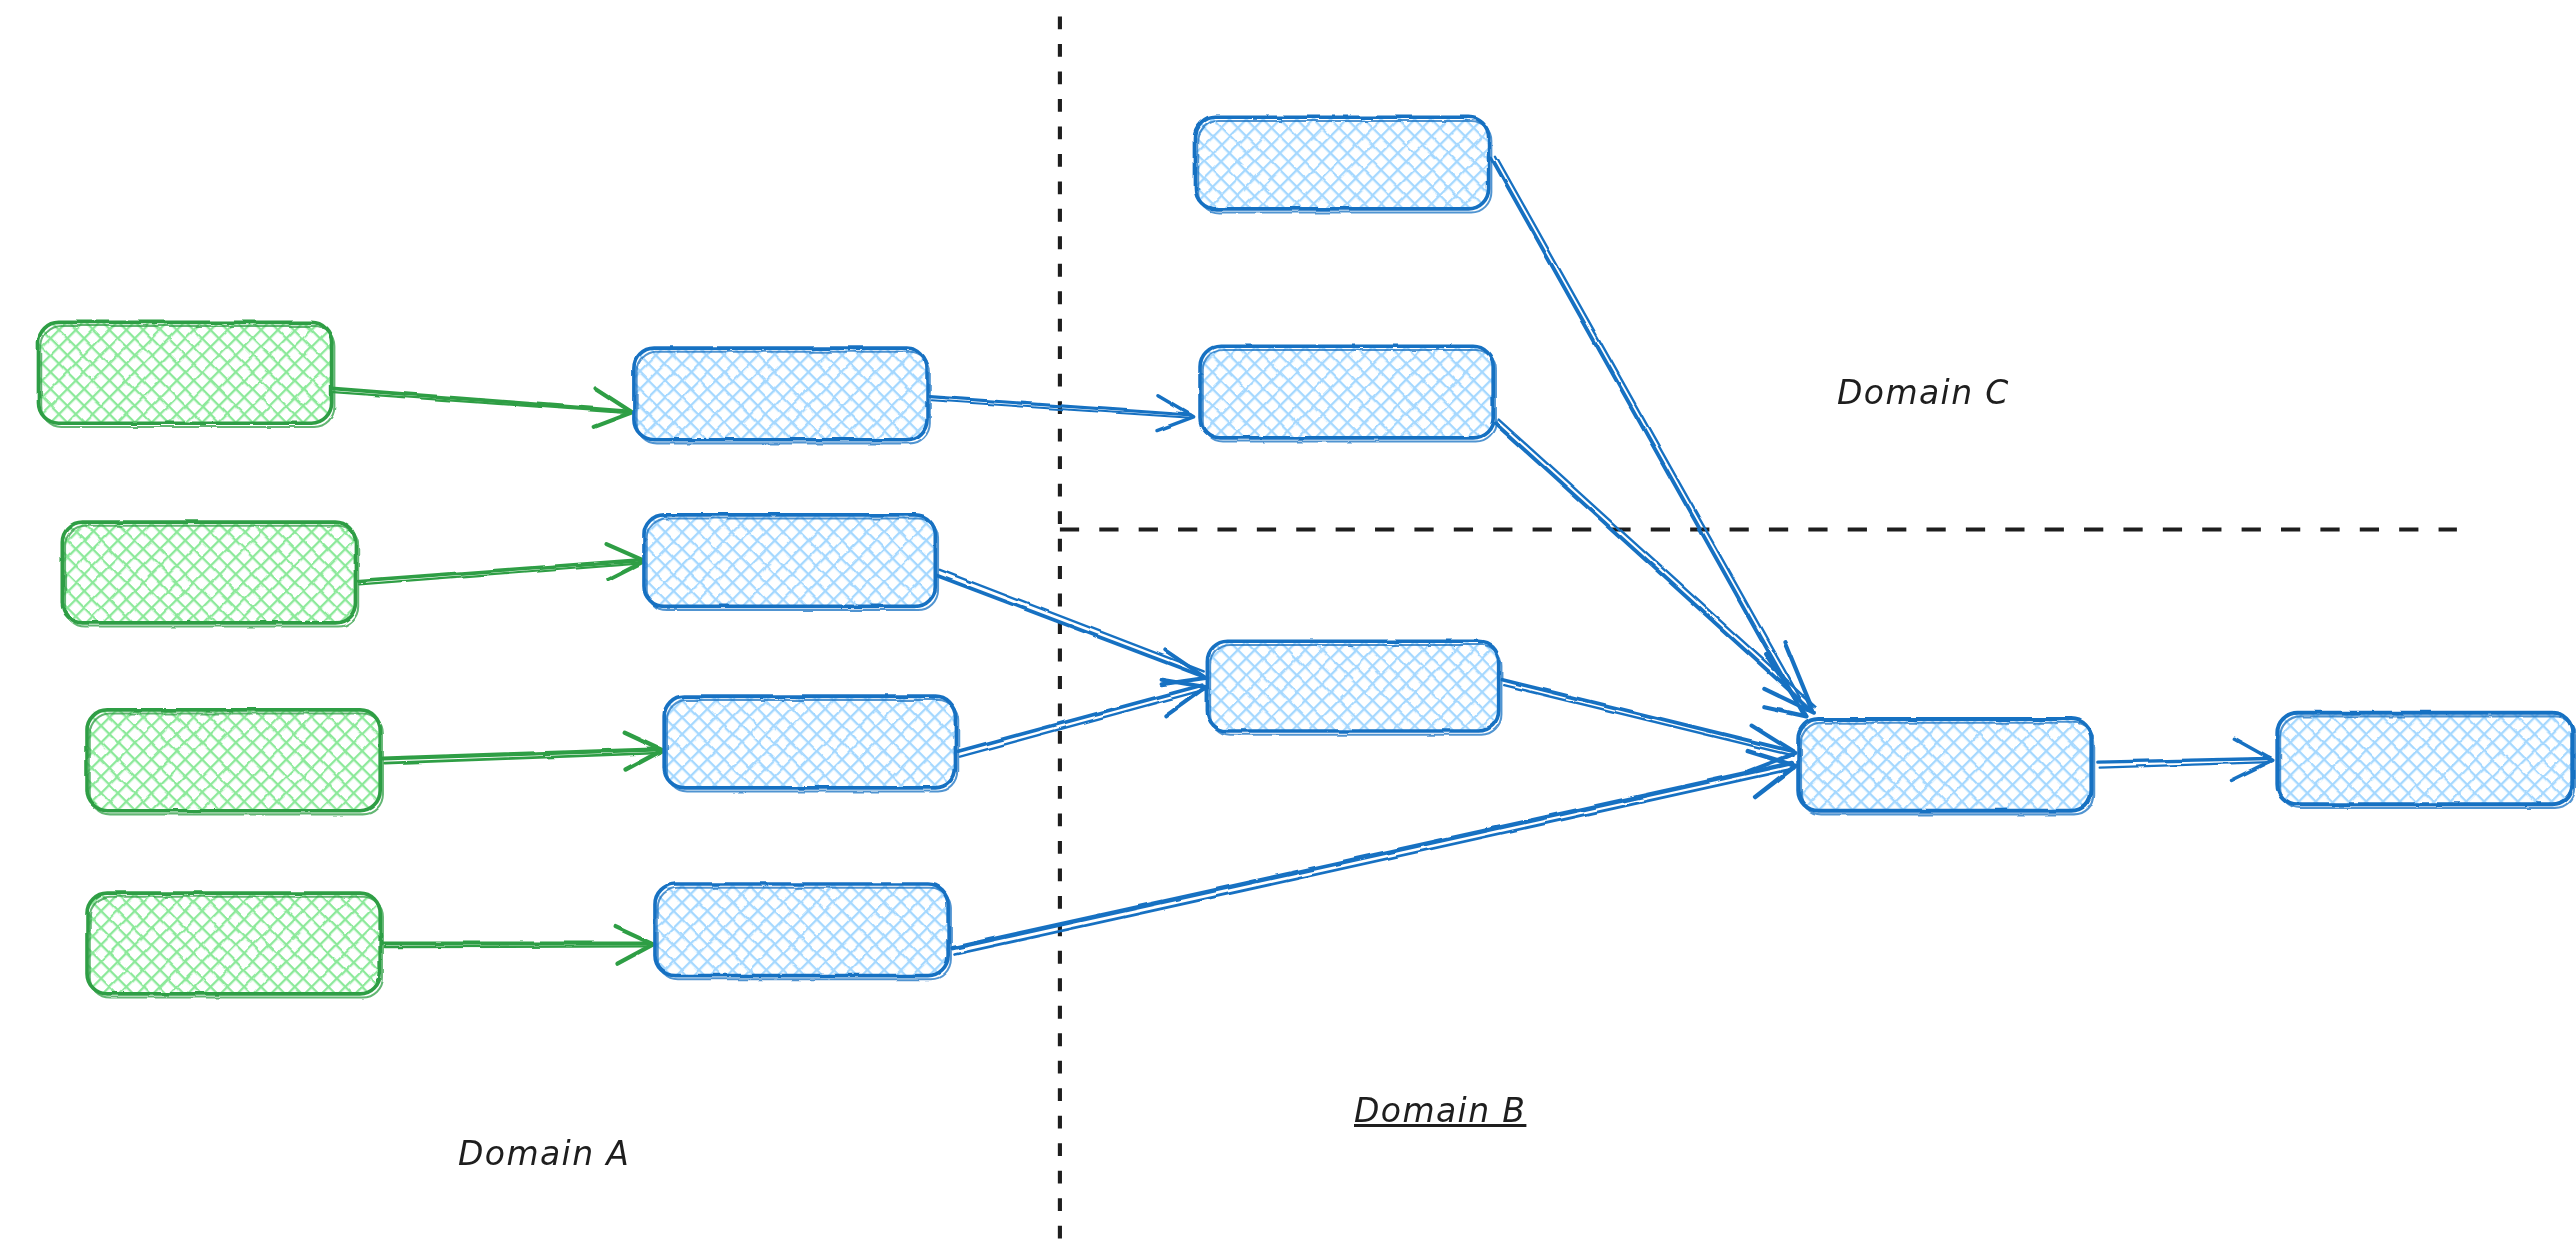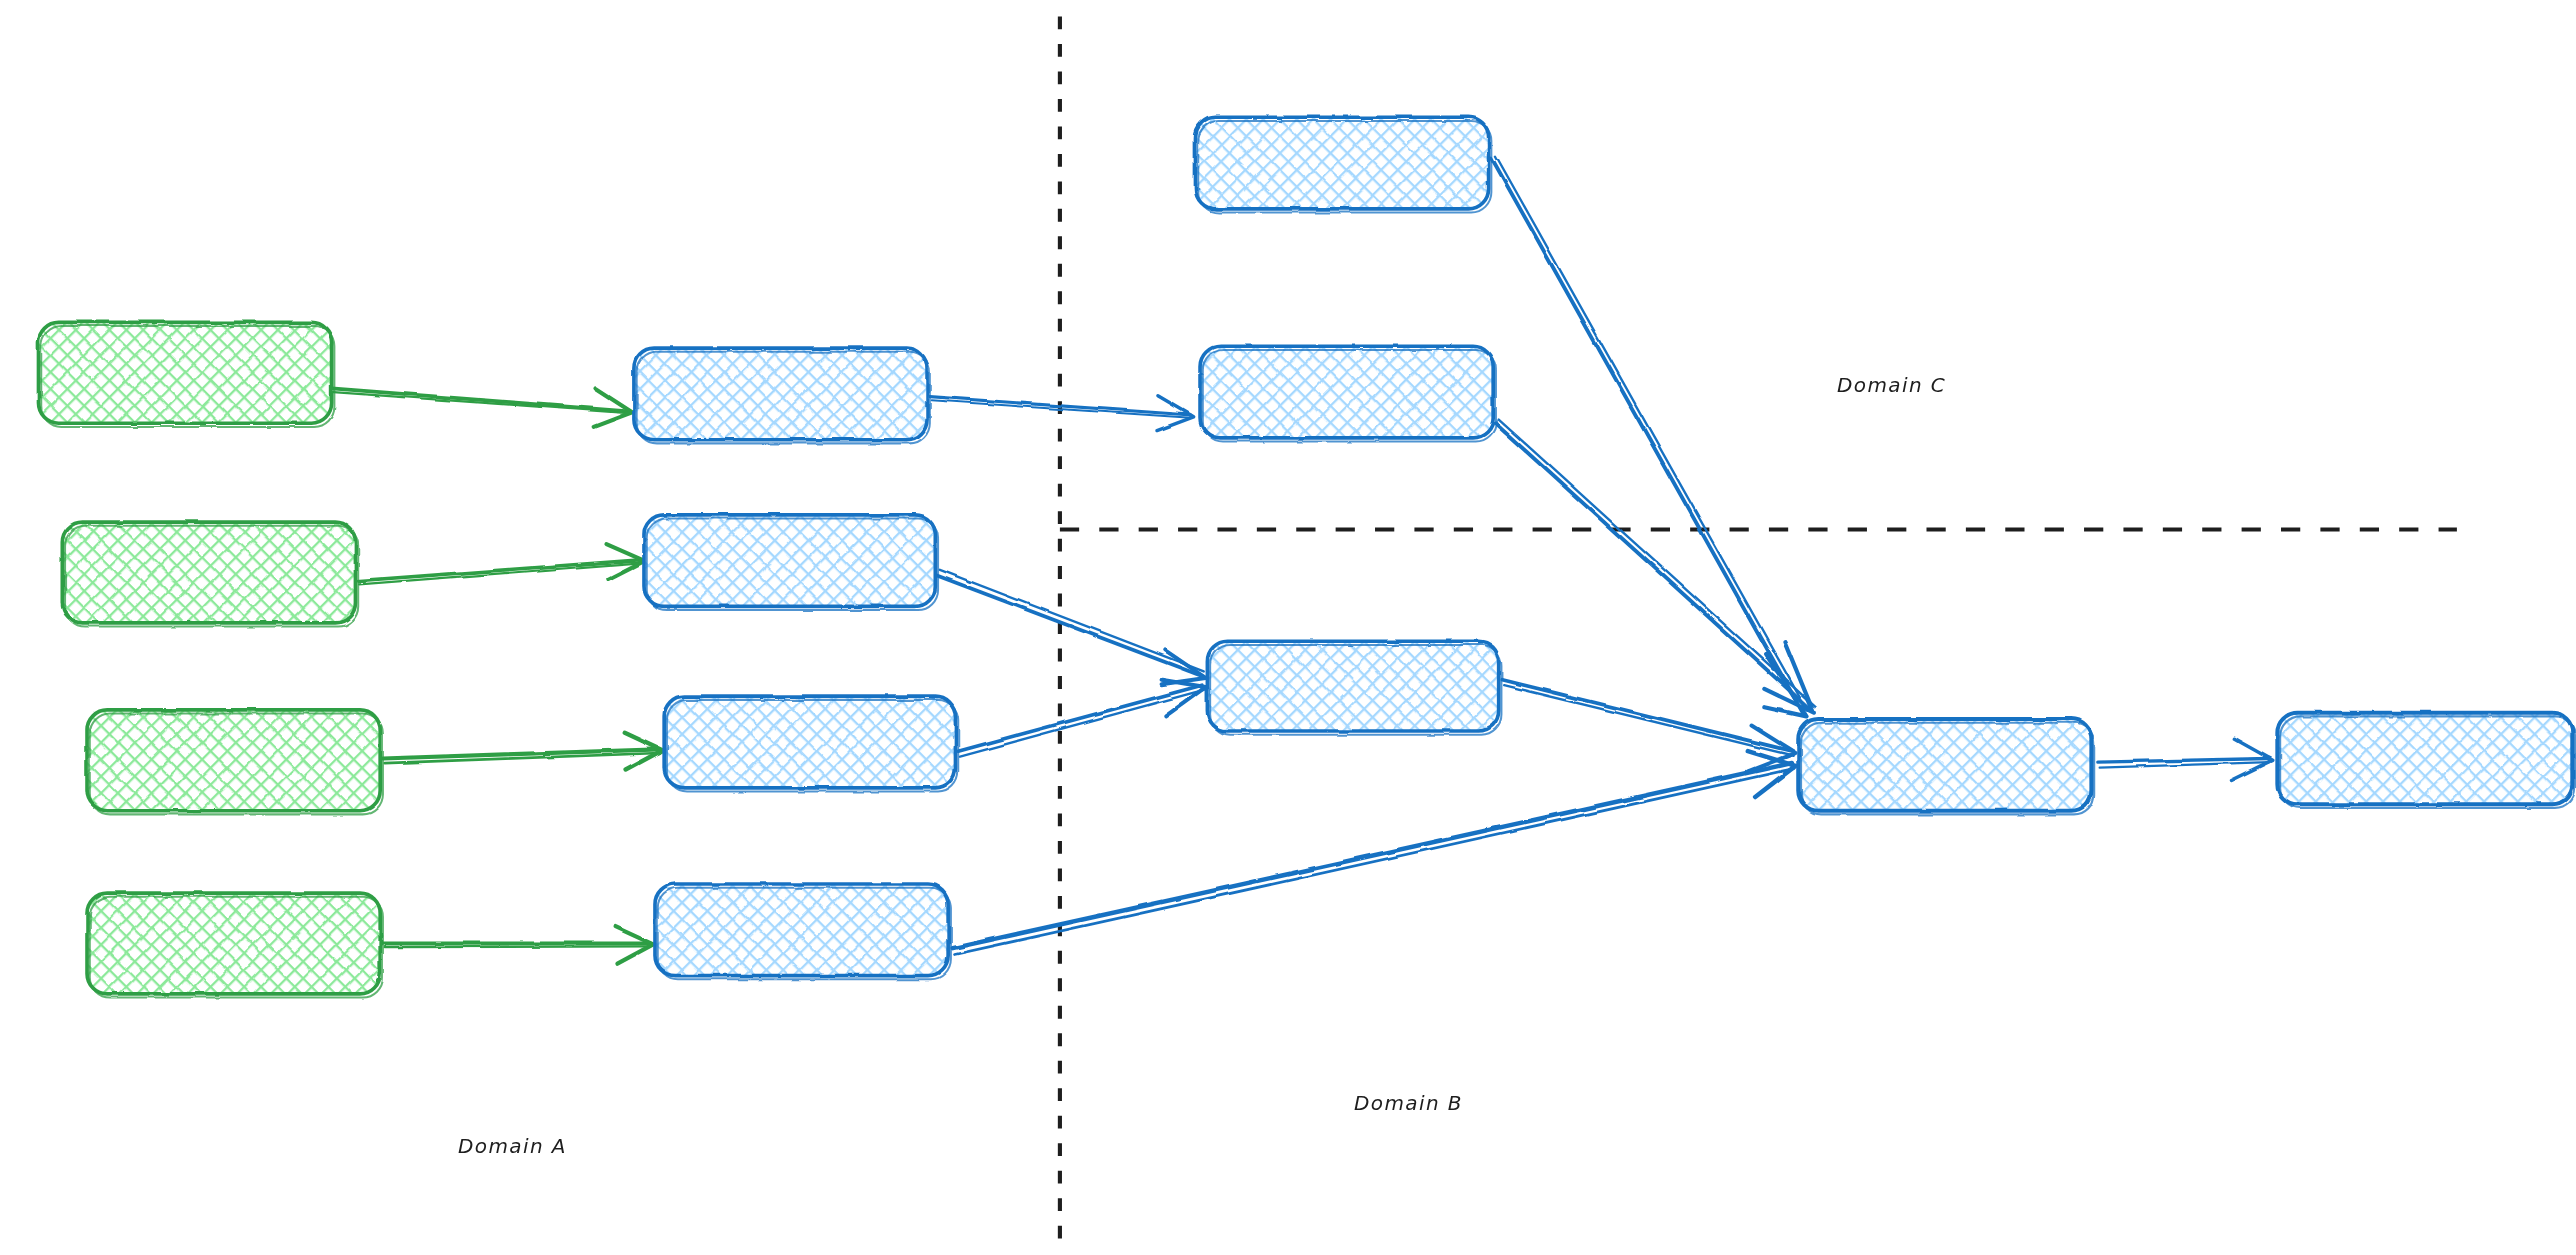--- a/index.html
+++ b/index.html
@@ -6,29 +6,29 @@
   html,body{margin:0;padding:0;background:#ffffff;}
   body{
     width:2576px;height:1255px;
     font-family:"DejaVu Sans",sans-serif;
     overflow:hidden;position:relative;
   }
   #canvas{position:absolute;inset:0;width:2576px;height:1255px;}
   .domain-label{
     position:absolute;
     font-family:"DejaVu Sans",sans-serif;
-    font-size:20px;
+    font-size:33px;
     font-style:italic;
     letter-spacing:1.4px;
     color:#1e1e1e;
     white-space:nowrap;
     user-select:none;
   }
   #label-a{left:458px;top:1134px;}
-  #label-b{left:1354px;top:1091px;}
+  #label-b{left:1354px;top:1091px;text-decoration:underline;}
   #label-c{left:1837px;top:373px;}
 </style>
 </head>
 <body>
 
 <svg id="canvas" viewBox="0 0 2812 1370" xmlns="http://www.w3.org/2000/svg">
   <defs>
     <pattern id="hatch-green" width="13" height="13" patternUnits="userSpaceOnUse" patternTransform="rotate(45)">
       <rect width="13" height="13" fill="#ffffff"></rect>
       <line x1="0" y1="0" x2="0" y2="13" stroke="#8ce99a" stroke-width="5"></line>

